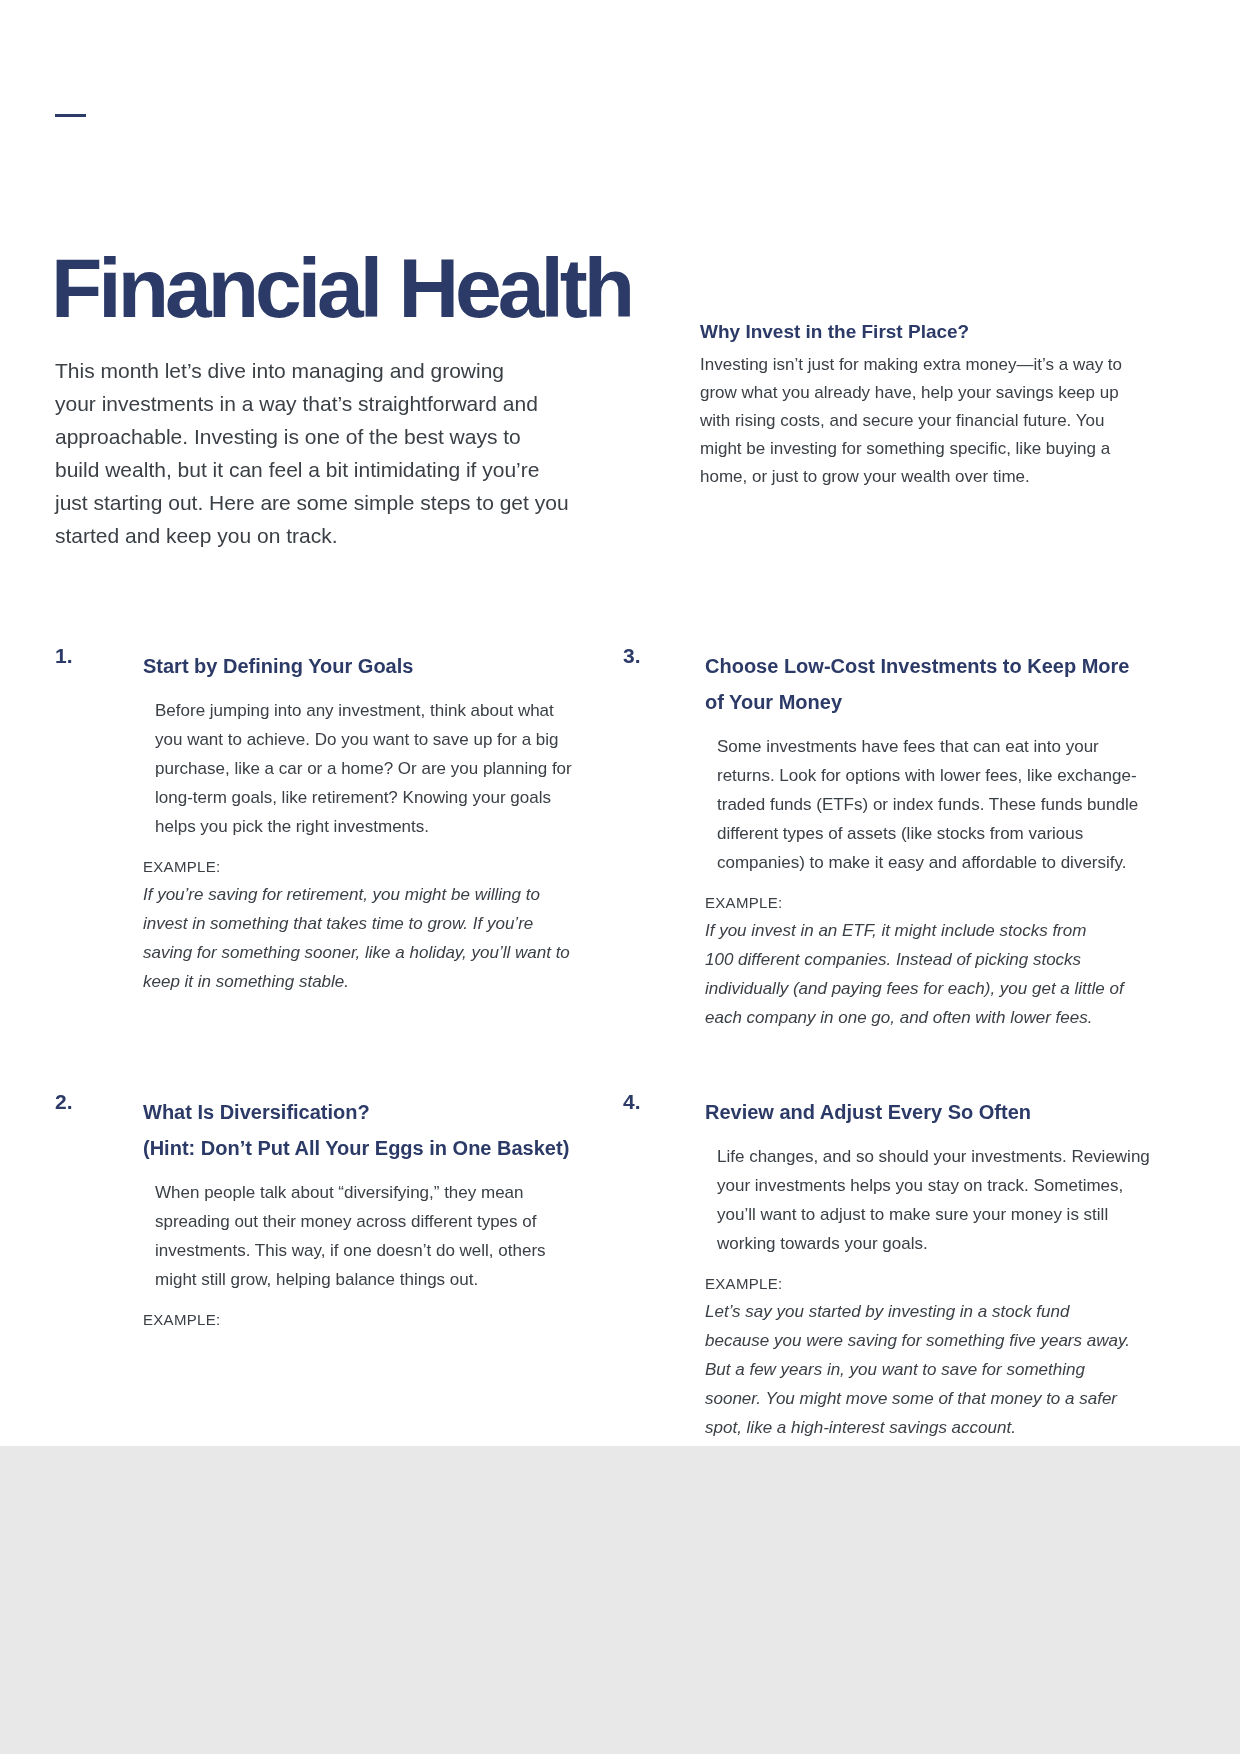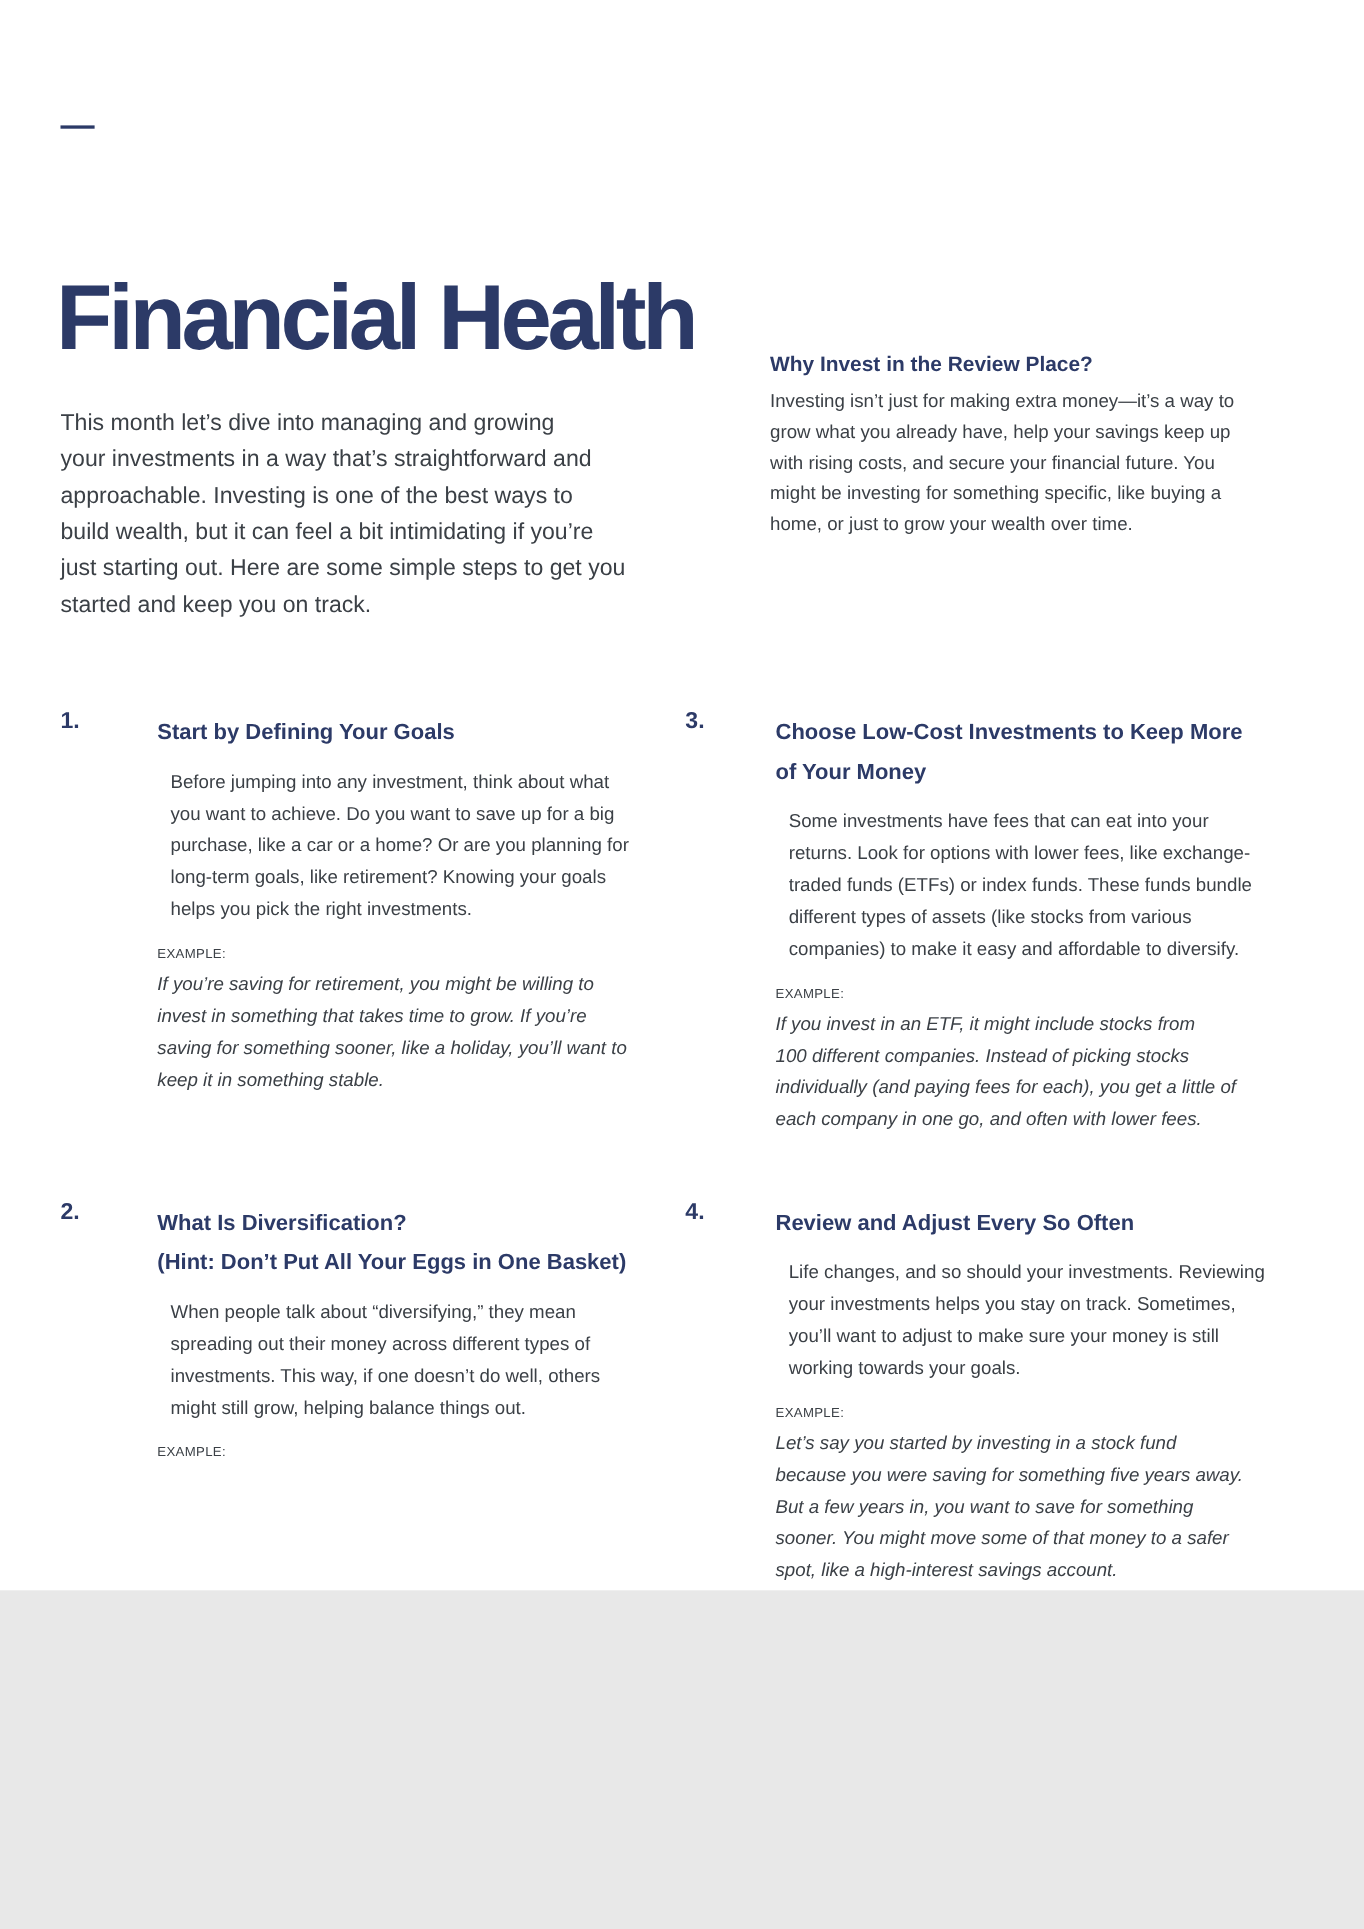--- a/index.html
+++ b/index.html
@@ -23,21 +23,21 @@
     left: 51px; top: 190px;
     font-size: 84px;
     line-height: 84px;
     font-weight: bold;
     letter-spacing: -4px;
     color: #2c3a67;
     white-space: nowrap;
   }
   .intro {
     position: absolute;
-    left: 55px; top: 320px;
+    left: 55px; top: 306px;
     width: 625px;
     font-size: 21px;
     line-height: 33px;
     color: #3b4046;
     white-space: pre-line;
     margin-top: 48px;
   }
   .aside {
     position: absolute;
     left: 700px; top: 320px;
@@ -86,21 +86,21 @@
   }
   .section .body {
     margin: 12px;
     font-size: 17px;
     line-height: 29px;
     color: #3b4046;
     white-space: pre-line;
   }
   .section .example-label {
     margin: 16px 0 0 0;
-    font-size: 12px;
+    font-size: 15px;
     line-height: 20px;
     letter-spacing: 0.3px;
     color: #3b4046;
   }
   .section .example {
     margin: 3px 0 0 0;
     font-size: 17px;
     line-height: 29px;
     font-style: italic;
     color: #3b4046;
@@ -123,21 +123,21 @@
   <h1 class="page-title">Financial Health</h1>
 
   <p class="intro">This month let’s dive into managing and growing
 your investments in a way that’s straightforward and
 approachable. Investing is one of the best ways to
 build wealth, but it can feel a bit intimidating if you’re
 just starting out. Here are some simple steps to get you
 started and keep you on track.</p>
 
   <div class="aside">
-    <h2 class="aside-heading">Why Invest in the Review Place?</h2>
+    <h2 class="aside-heading">Why Invest in the First Place?</h2>
     <p class="aside-body">Investing isn’t just for making extra money—it’s a way to
 grow what you already have, help your savings keep up
 with rising costs, and secure your financial future. You
 might be investing for something specific, like buying a
 home, or just to grow your wealth over time.</p>
   </div>
 
   <div class="section s1">
     <div class="num">1.</div>
     <div class="content">

